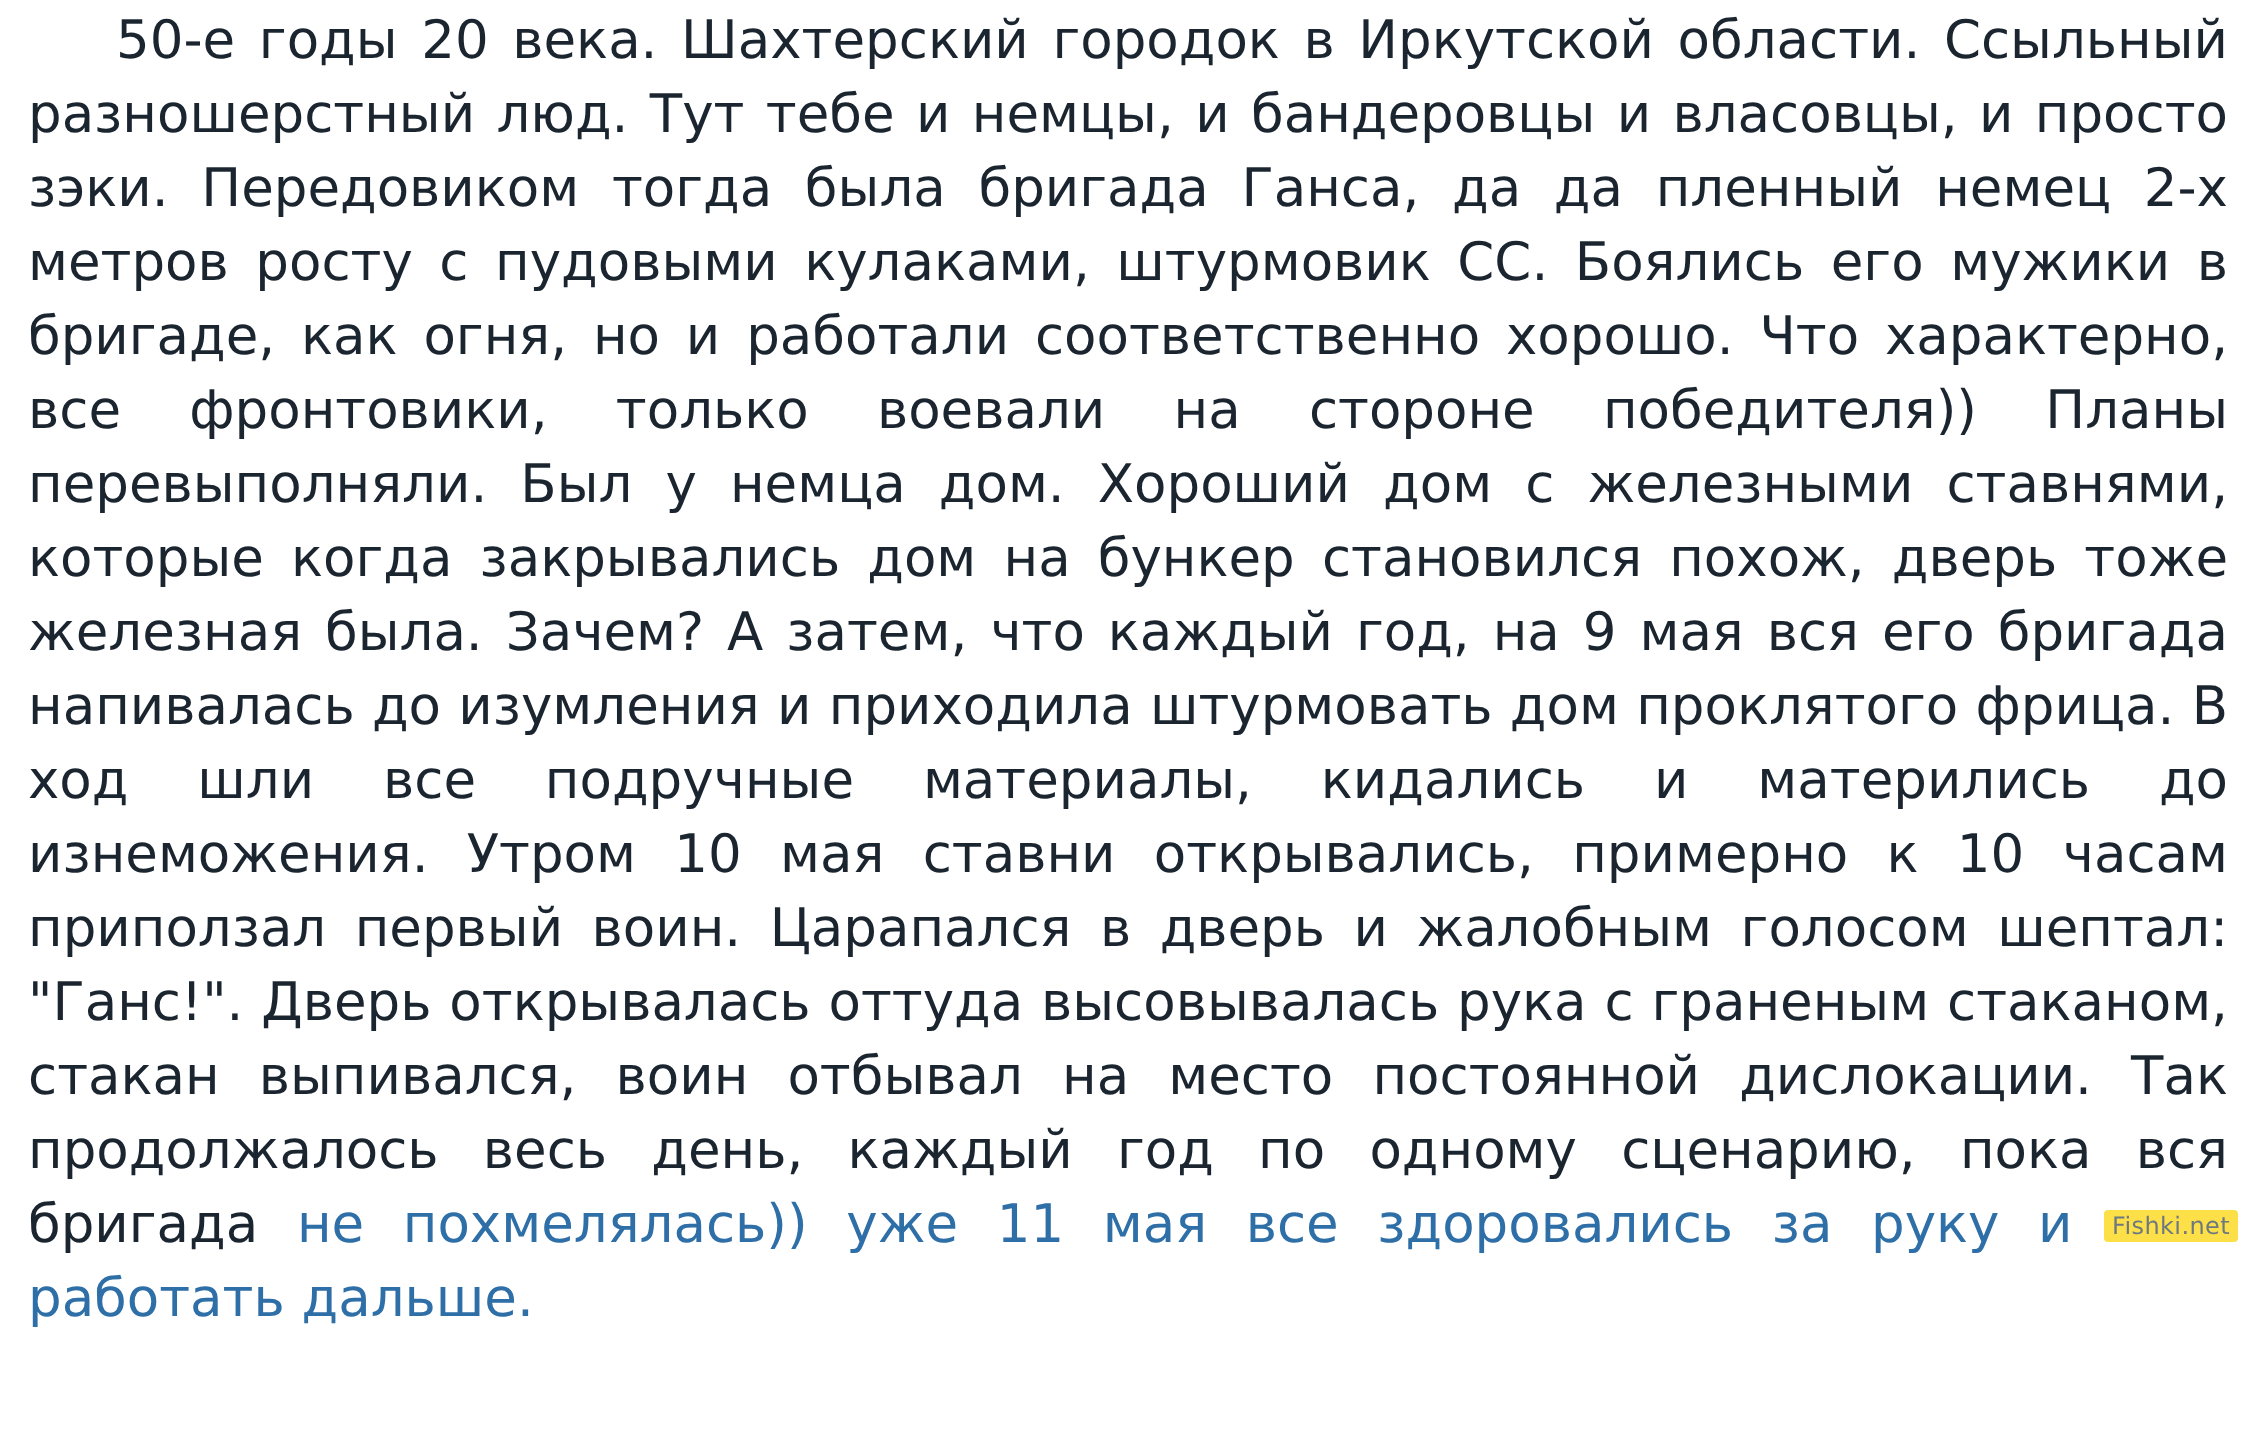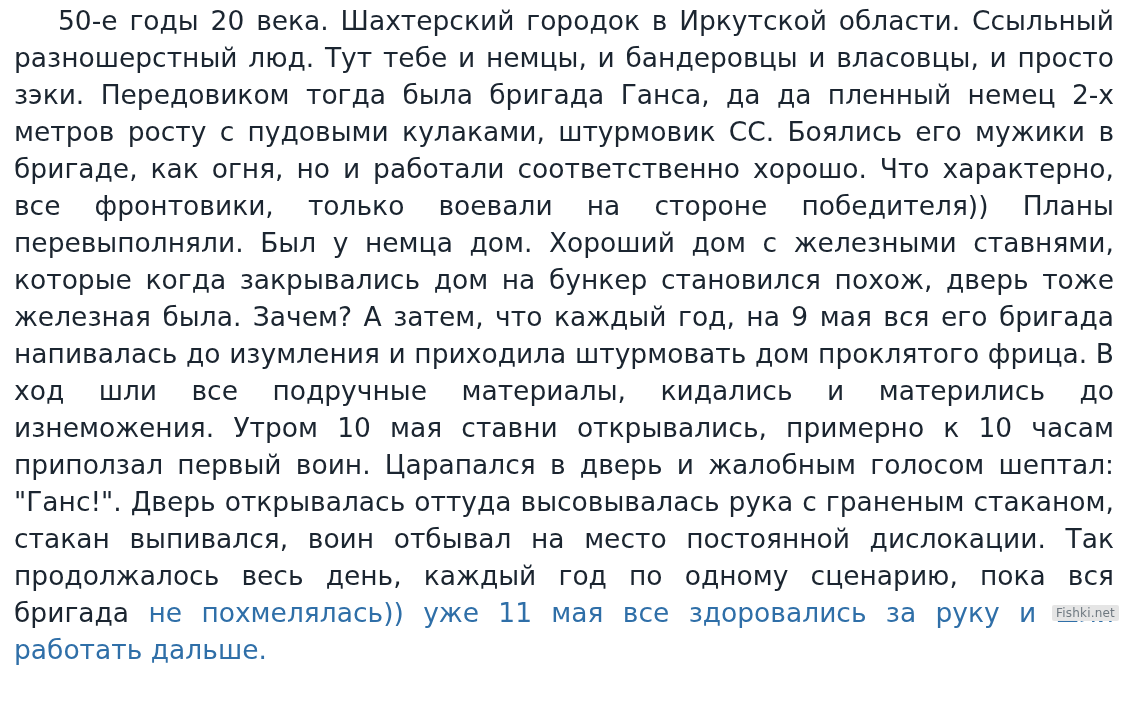--- a/index.html
+++ b/index.html
@@ -43,21 +43,21 @@
   }
   .link-text {
     color: #2f6fa8;
   }
   .watermark {
     position: absolute;
     right: 6px;
     bottom: 4px;
     font-size: 12px;
     color: #6e7880;
-    background: #e5e5e5;
+    background: #fde047;
     padding: 1px 4px;
     border-radius: 2px;
     font-family: "DejaVu Sans", "Liberation Sans", sans-serif;
     letter-spacing: 0.2px;
   }
 </style>
 </head>
 <body>
 
 <div class="page">

